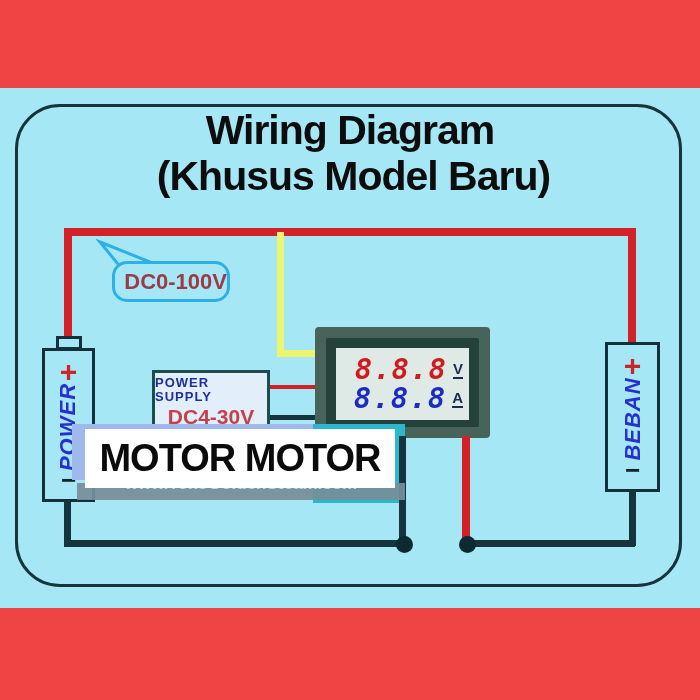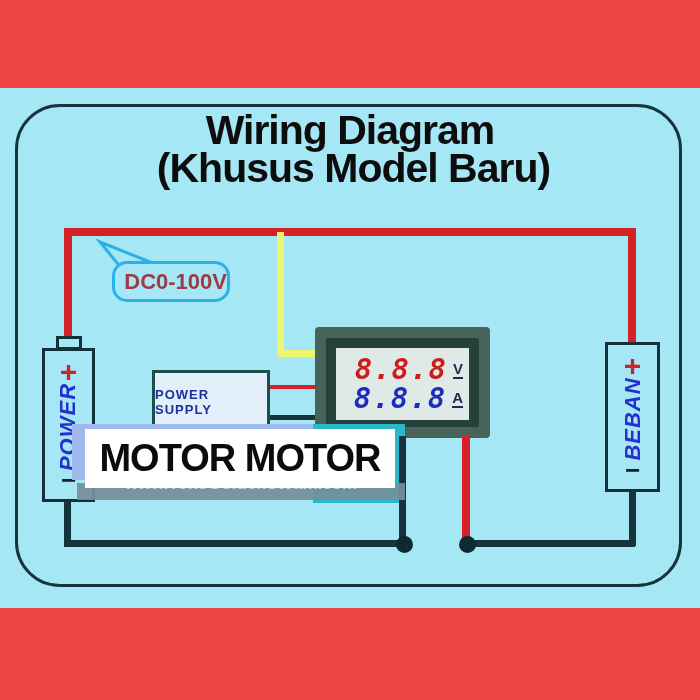--- a/index.html
+++ b/index.html
@@ -70,21 +70,21 @@
 </style>
 </head>
 <body>
 
 <div id="stage">
 
   <div class="abs panel"></div>
   <div class="abs frame"></div>
 
   <div class="abs title" style="top:110px;">Wiring Diagram</div>
-  <div class="abs title" style="top:148px;margin-left:7px;">(Khusus Model Baru)</div>
+  <div class="abs title" style="top:156px;margin-left:7px;">(Khusus Model Baru)</div>
 
   <div class="abs wire red" style="left:64px; top:228px; width:572px; height:8px;"></div>
   <div class="abs wire red" style="left:64px; top:228px; width:8px; height:110px;"></div>
   <div class="abs wire red" style="left:628px; top:228px; width:8px; height:116px;"></div>
 
   <div class="abs wire yellow" style="left:277px; top:232px; width:7px; height:124px;"></div>
   <div class="abs wire yellow" style="left:277px; top:350px; width:42px; height:7px;"></div>
 
   <div class="abs wire red" style="left:268px; top:385px; width:50px; height:4px;"></div>
   <div class="abs wire" style="left:268px; top:415px; width:50px; height:5px;"></div>
@@ -108,20 +108,21 @@
   <div class="abs battery" style="left:605px; top:342px; width:55px; height:150px;">
     <div class="plus">+</div>
     <div class="mid">
         <span class="vlabel">BEBAN</span>
       </div>
     <div class="minus">−</div>
   </div>
 
   <div class="abs psu">
     <div class="l1">POWER SUPPLY</div>
+    <div class="l2">DC4-30V</div>
   </div>
 
   <div class="abs meter">
     <div class="abs meter-inner">
       <div class="abs meter-display">
         <div class="seg-row">
           <span class="seg red">8.8.8</span>
           <span class="unit">V</span>
         </div>
         <div class="seg-row">

